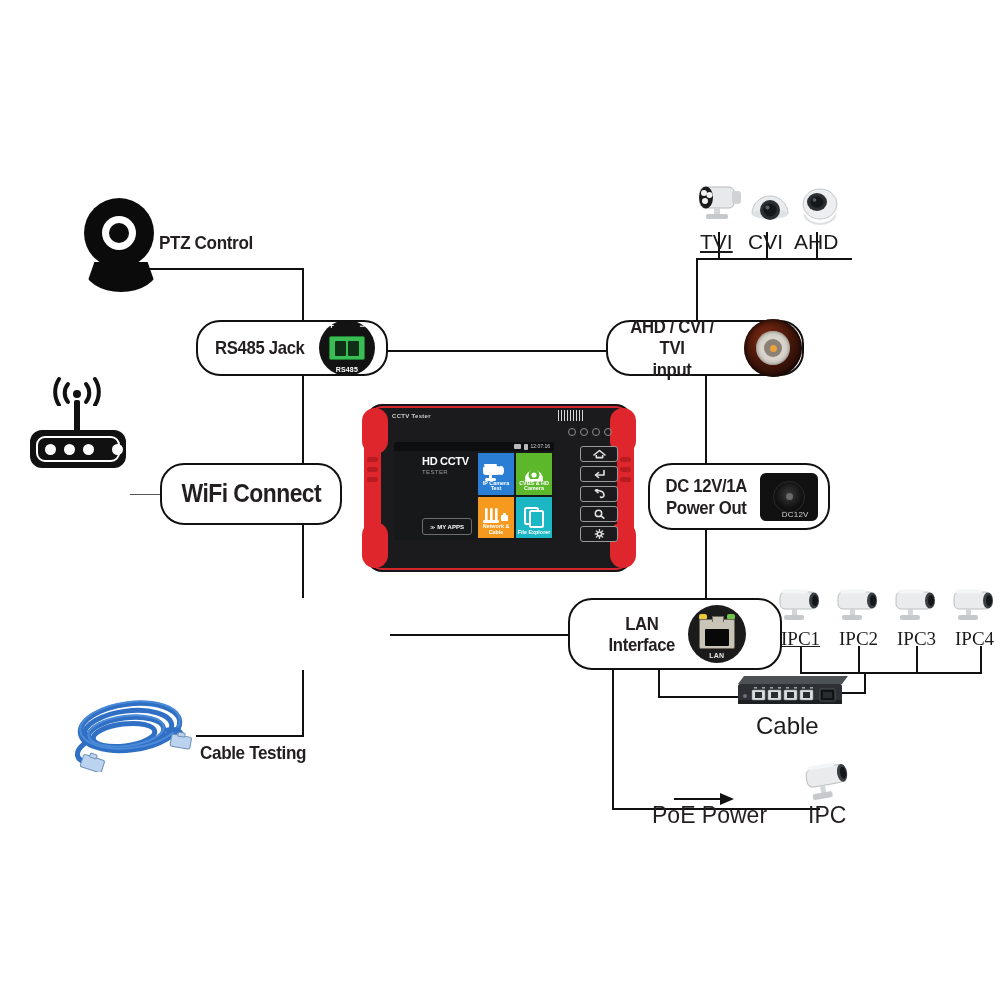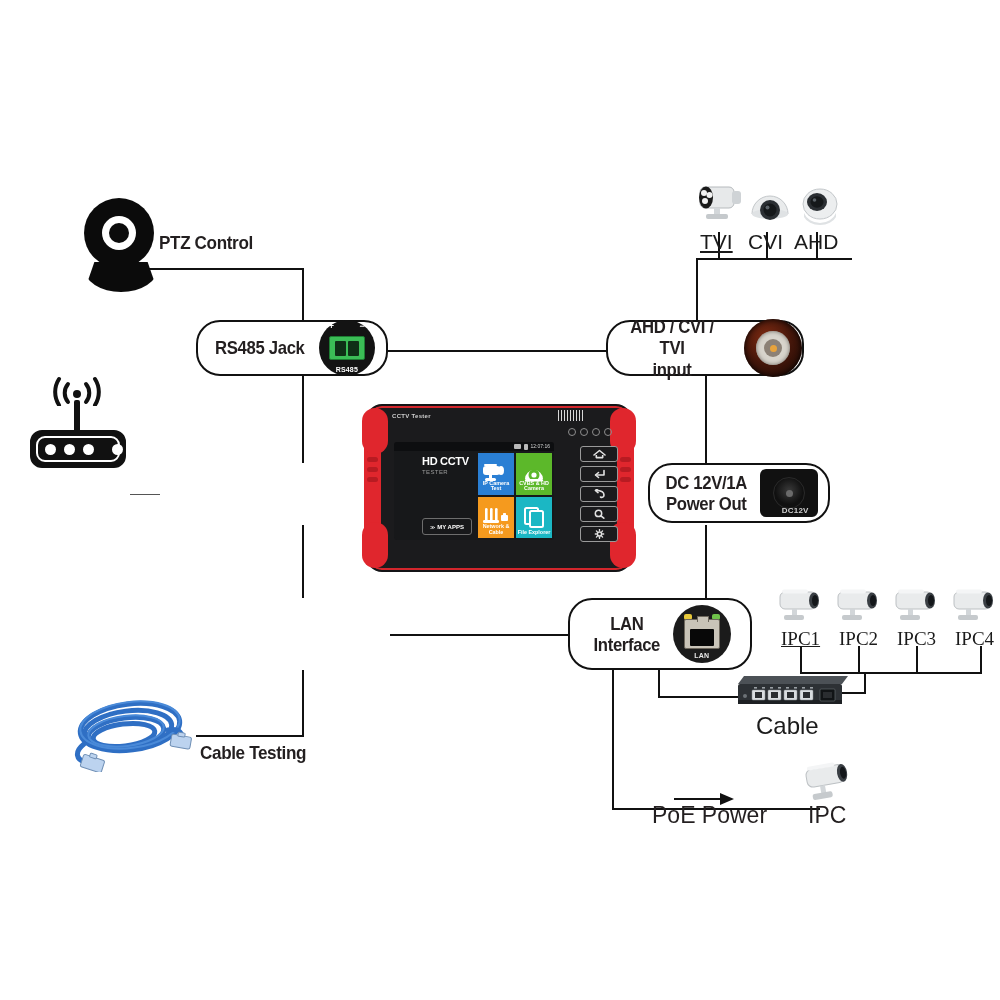--- a/index.html
+++ b/index.html
@@ -71,21 +71,21 @@
   .bnc-r3{width:7px;height:7px;border-radius:50%;background:#e8a33c;}
 
   
   .port-dc{width:58px;height:48px;border-radius:6px;background:#111;position:relative;
     display:flex;align-items:center;justify-content:center;}
   .dc-ring{width:30px;height:30px;border-radius:50%;
     background:radial-gradient(circle at 50% 42%, #3a3a3a 0%, #101010 60%);
     border:1px solid #2a2a2a;display:flex;align-items:center;justify-content:center;}
   .dc-pin{width:7px;height:7px;border-radius:50%;background:#6b6b6b;}
   .dc-lbl{position:absolute;bottom:2px;left:12px;right:0;text-align:center;color:#cfcfcf;
-    font-size:8px;font-weight:700;letter-spacing:.2px;}
+    font-size:8px;font-weight:400;letter-spacing:.2px;}
 
   
   .port-rj{width:58px;height:58px;border-radius:50%;position:relative;
     display:flex;align-items:center;justify-content:center;}
   .port-rj.utp{background:#151515;box-shadow:inset 0 0 0 3px #c0202a;}
   .port-rj.lan{background:#1b1b1b;}
   .rj-body{width:34px;height:28px;background:#c9c4b8;border:1px solid #6d675c;
     border-radius:2px;position:relative;display:flex;align-items:flex-end;justify-content:center;}
   .rj-hole{width:24px;height:17px;background:#080808;margin-bottom:2px;border-radius:1px;}
   .rj-tab{position:absolute;top:-4px;left:50%;margin-left:-5px;width:10px;height:5px;
@@ -332,34 +332,37 @@
 input</div>
     <div class="port port-bnc">
       <div class="bnc-r1">
           <div class="bnc-r2">
             <div class="bnc-r3"></div>
           </div>
         </div>
     </div>
   </div>
 
-
-  <div class="callout" style="left:648px;top:463px;width:182px;height:60px;">
+  <div class="callout big" style="left:160px;top:463px;width:182px;height:62px;">
+    <div class="ctext">WiFi Connect</div>
+  </div>
+
+  <div class="callout" style="left:648px;top:463px;width:182px;height:67px;">
     <div class="ctext" style="white-space:pre-line;">DC 12V/1A
 Power Out</div>
     <div class="port port-dc">
       <div class="dc-ring">
           <div class="dc-pin"></div>
         </div>
       <div class="dc-lbl">DC12V</div>
     </div>
   </div>
 
 
-  <div class="callout" style="left:568px;top:598px;width:184px;height:72px;">
+  <div class="callout" style="left:568px;top:598px;width:214px;height:72px;">
     <div class="ctext" style="white-space:pre-line;">LAN
 Interface</div>
     <div class="port port-rj lan">
       <div class="led l"></div>
         <div class="led r"></div>
       <div class="rj-body">
           <div class="rj-tab"></div>
           <div class="rj-hole"></div>
         </div>
       <div class="rj-lbl bot">LAN</div>

